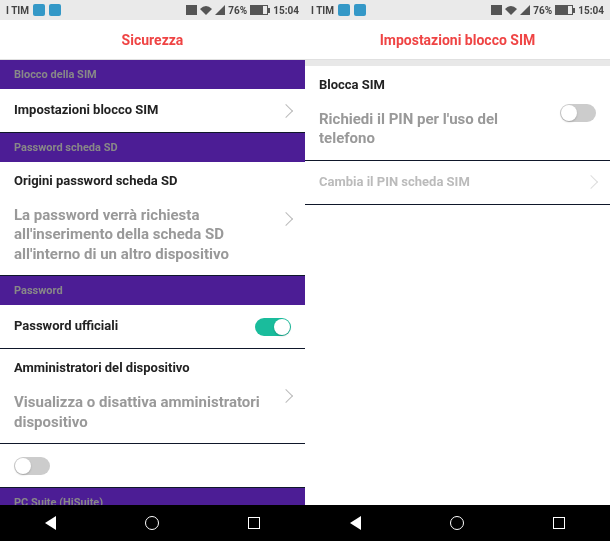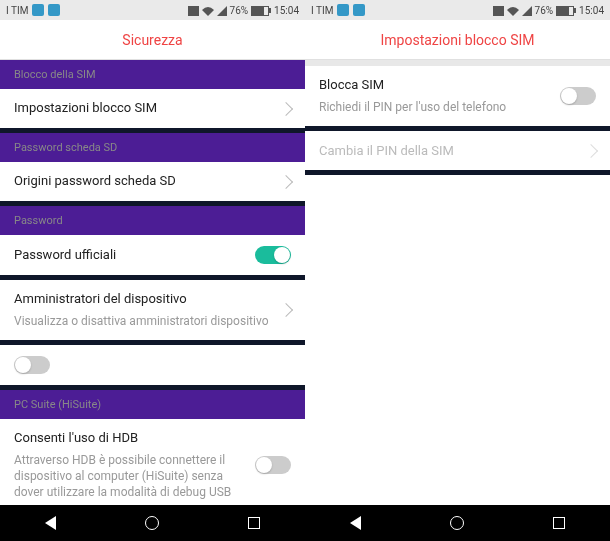--- a/index.html
+++ b/index.html
@@ -1,29 +1,29 @@
 <!DOCTYPE html>
 <html><head>
 <meta charset="utf-8">
 <style>
   * { margin:0; padding:0; box-sizing:border-box; font-family:Roboto,Arial,sans-serif; -webkit-font-smoothing:antialiased; }
   body { background:#fff; width:610px; height:541px; overflow:hidden; }
   .dual { display:flex; width:610px; height:541px; }
-  .screen { width:305px; height:541px; background:#fff; display:flex; flex-direction:column; position:relative; }
+  .screen { width:305px; height:541px; background:#fff; display:flex; flex-direction:column; position:relative;font-weight:bold; }
   .statusbar { height:20px; background:#eaeaea; display:flex; align-items:center; padding:0 6px; font-size:10px; color:#444; justify-content:space-between; }
   .sb-left { display:flex; align-items:center; gap:4px; }
-  .sb-right { display:flex; align-items:flex-end; gap:3px; }
+  .sb-right { display:flex; align-items:center; gap:3px; }
   .sb-icon-box { width:12px; height:12px; background:#3498c7; border-radius:2px; display:inline-block; }
   .header { height:40px; display:flex; align-items:center; justify-content:center; font-size:14px; color:#ef4444; background:#fff; border-bottom:1px solid #e0e0e0; }
   .content { flex:1; overflow:hidden; background:#fff; }
   .section-header { background:#4c1d95; color:#888; font-size:11px; padding:8px 14px; }
-  .row { background:#fff; padding:11px 14px; border-bottom:5px solid #0f172a; display:flex; align-items:center; position:relative; min-height:44px; }
+  .row { background:#fff; padding:11px 14px; border-bottom:1px solid #0f172a; display:flex; align-items:center; position:relative; min-height:44px; }
   .row-text { flex:1; padding-right:8px; }
   .row-title { font-size:13px; color:#222; line-height:1.3; }
-  .row-sub { font-size:12px; color:#999; line-height:1.3; margin-top:6px; }
+  .row-sub { font-size:15px; color:#999; line-height:1.3; margin-top:16px; }
   .row.disabled .row-title { color:#bbb; }
   .chevron { width:10px; height:10px; border-top:1.5px solid #bbb; border-right:1.5px solid #bbb; transform:rotate(45deg); flex-shrink:0; }
   .toggle { width:36px; height:18px; border-radius:10px; background:#ccc; position:relative; flex-shrink:0; }
   .toggle .knob { width:16px; height:16px; border-radius:50%; background:#fff; position:absolute; top:1px; left:1px; box-shadow:0 1px 2px rgba(0,0,0,0.2); }
   .toggle.on { background:#1abc9c; }
   .toggle.on .knob { left:auto; right:1px; }
   .navbar { height:36px; background:#000; display:flex; align-items:center; justify-content:space-around; }
   .nav-tri { width:0; height:0; border-top:7px solid transparent; border-bottom:7px solid transparent; border-right:11px solid #fff; }
   .nav-circ { width:14px; height:14px; border:1.5px solid #fff; border-radius:50%; }
   .nav-sq { width:12px; height:12px; border:1.5px solid #fff; }
@@ -78,20 +78,21 @@
       <div class="row">
         <div class="row-text">
             <div class="row-title">Impostazioni blocco SIM</div>
           </div>
         <div class="chevron"></div>
       </div>
       <div class="section-header">Password scheda SD</div>
       <div class="row">
         <div class="row-text">
           <div class="row-title">Origini password scheda SD</div>
+          <div class="row-sub">La password verrà richiesta all'inserimento della scheda SD all'interno di un altro dispositivo</div>
         </div>
         <div class="chevron"></div>
       </div>
       <div class="section-header">Password</div>
       <div class="row">
         <div class="row-text">
             <div class="row-title">Password ufficiali</div>
           </div>
         <div class="toggle on">
             <div class="knob"></div>
@@ -167,21 +168,21 @@
         <div class="row-text">
           <div class="row-title">Blocca SIM</div>
           <div class="row-sub">Richiedi il PIN per l'uso del telefono</div>
         </div>
         <div class="toggle">
             <div class="knob"></div>
           </div>
       </div>
       <div class="row disabled">
         <div class="row-text">
-            <div class="row-title">Cambia il PIN della SIM</div>
+            <div class="row-title">Cambia il PIN scheda SIM</div>
           </div>
         <div class="chevron" style="border-color:#ddd;"></div>
       </div>
     </div>
     <div class="navbar">
       <div class="nav-tri"></div>
       <div class="nav-circ"></div>
       <div class="nav-sq"></div>
     </div>
   </div>

